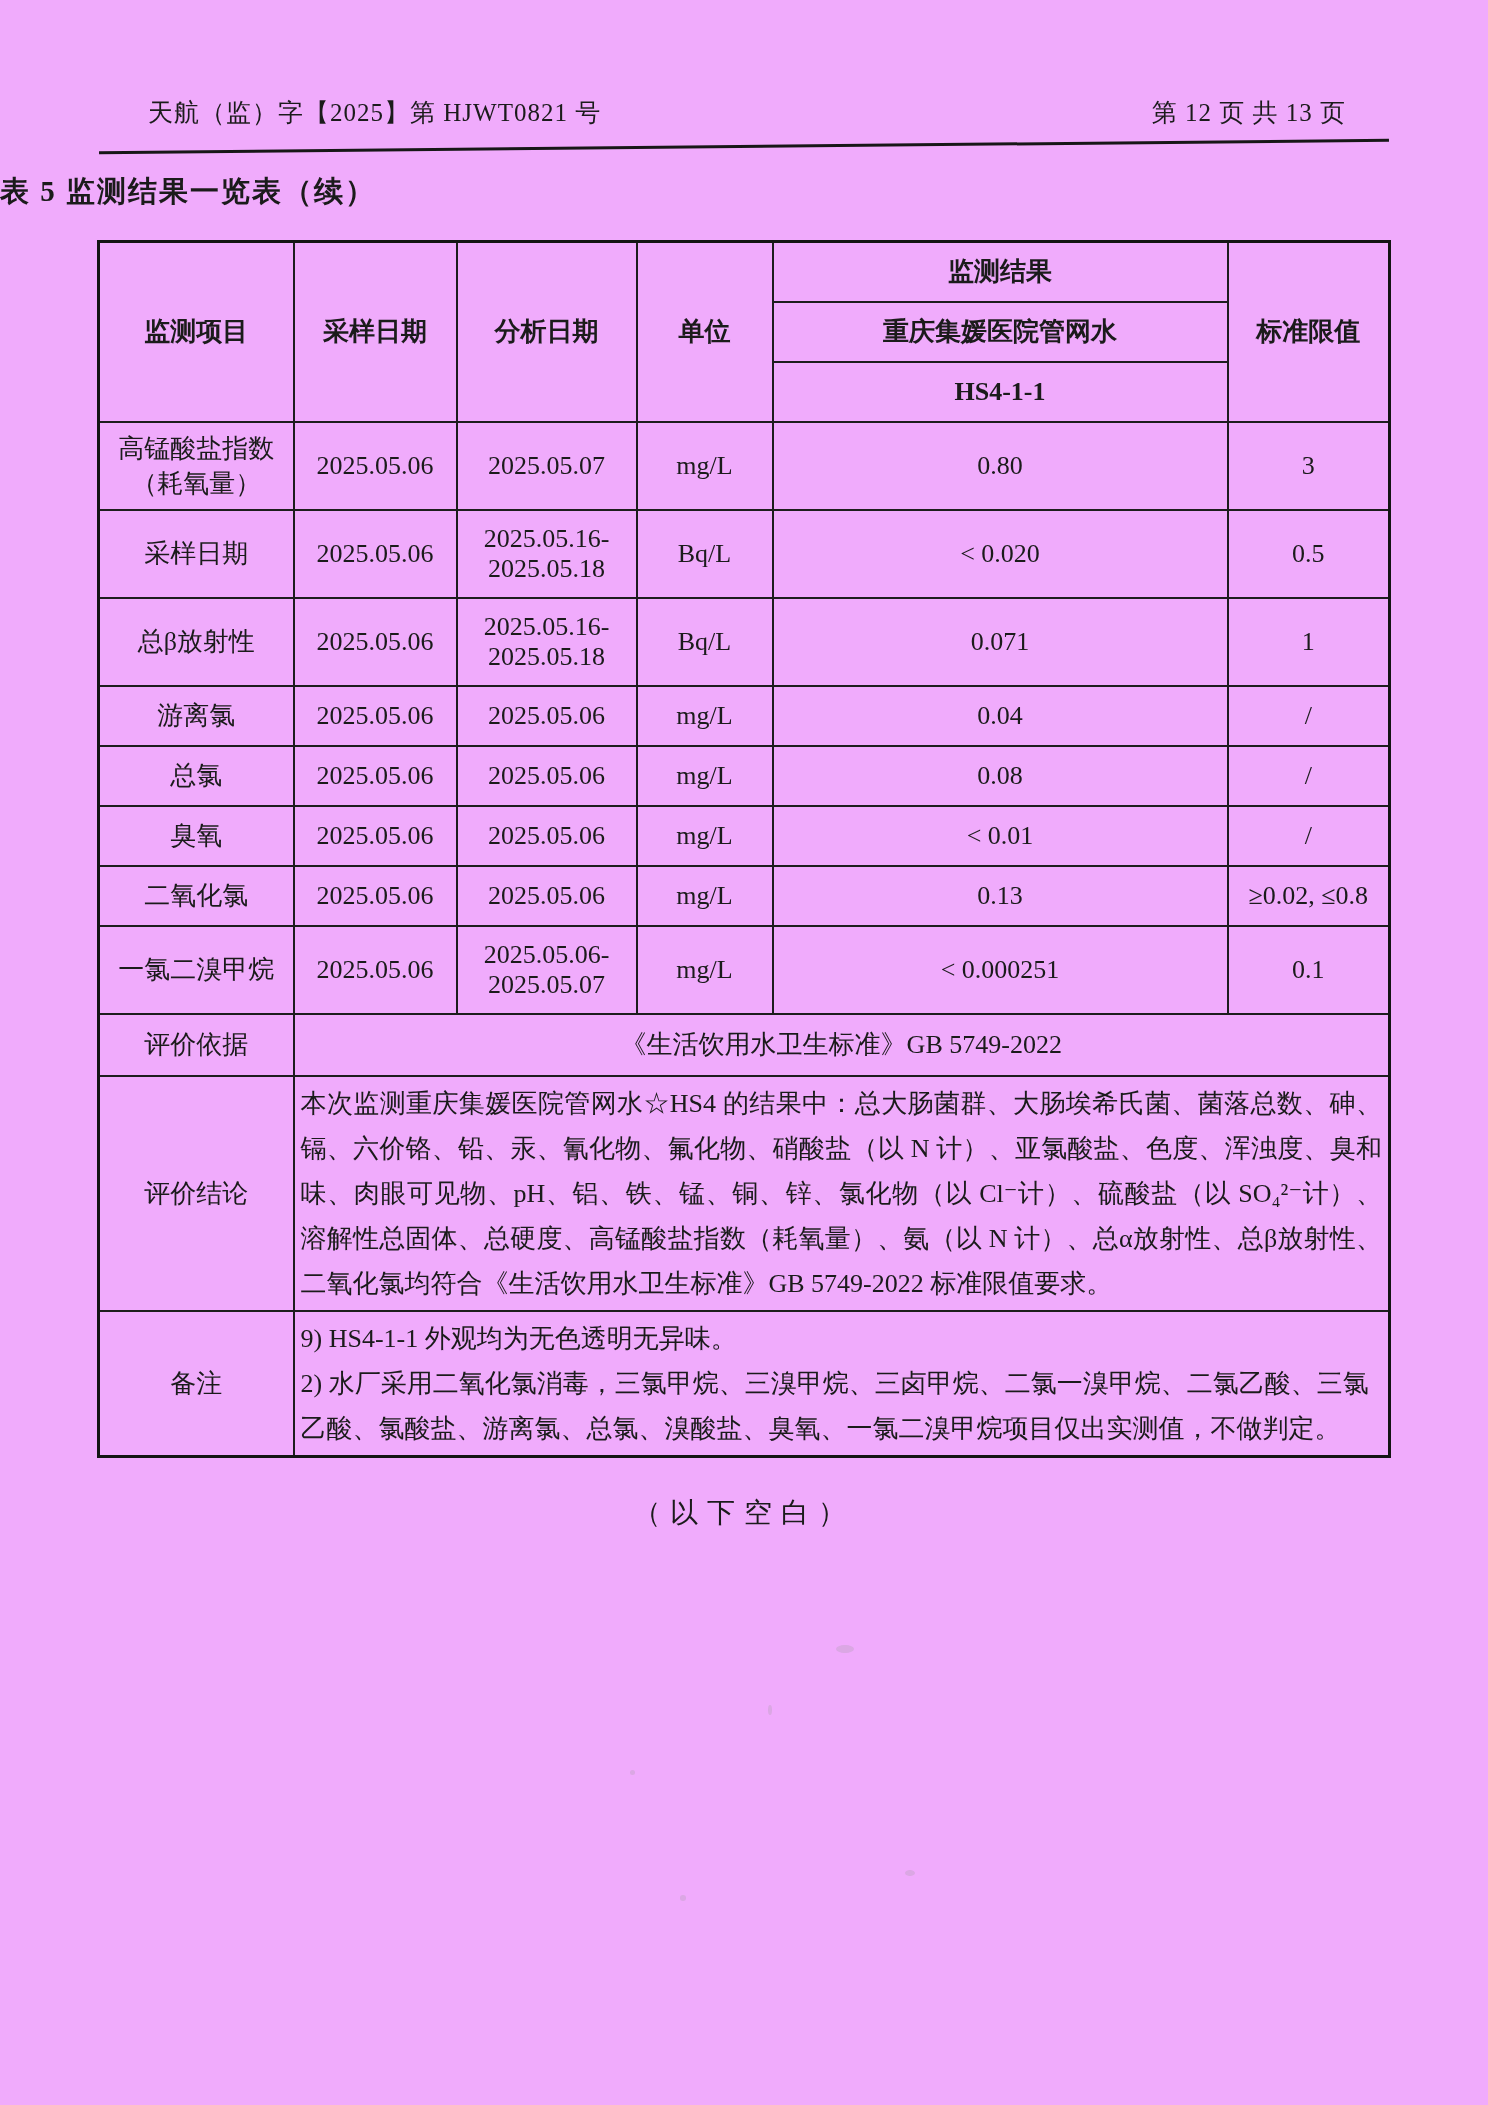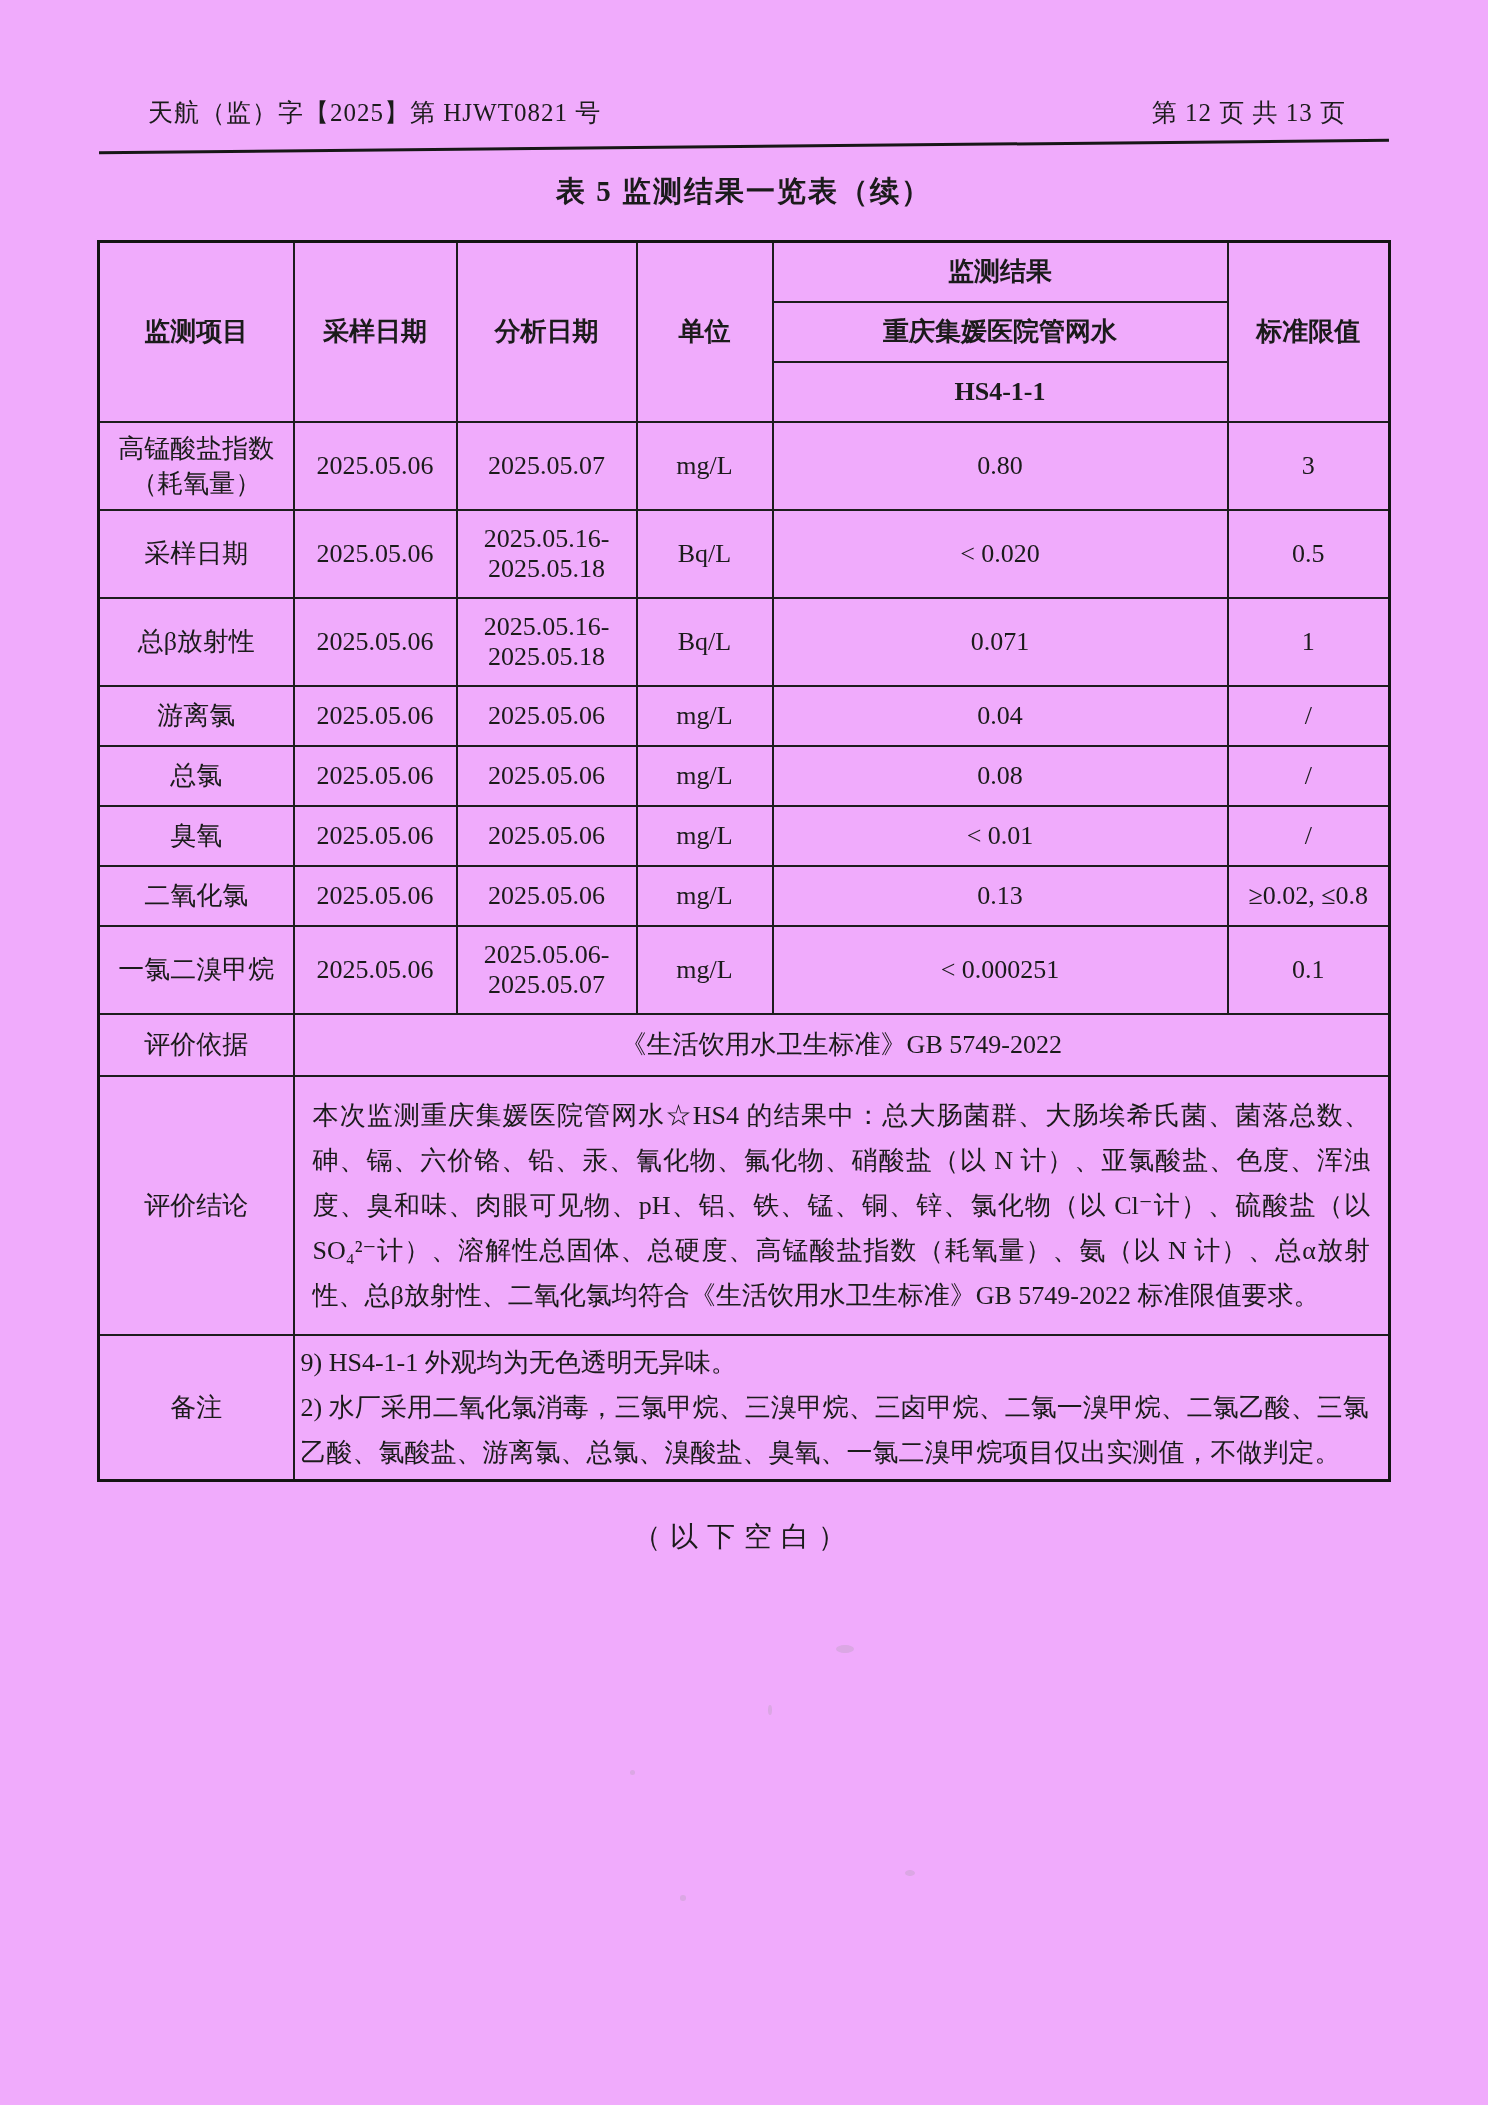--- a/index.html
+++ b/index.html
@@ -26,21 +26,21 @@
   }
   .header-rule {
     width: 1290px;
     margin: 16px auto 0;
     border: none;
     border-top: 3px solid #171717;
     transform: rotate(-0.55deg);
   }
   .table-title {
     margin-top: 24px;
-    text-align: center;
+    text-align: left;
     font-size: 29px;
     font-weight: 700;
     letter-spacing: 2px;
   }
   table.report {
     margin: 28px auto 0;
     width: 1291px;
     border-collapse: collapse;
     table-layout: fixed;
     border: 3px solid #141414;
@@ -59,21 +59,21 @@
   tr.r-short td { height: 60px; }
   tr.r-basis td { height: 62px; }
   td.cell-limit { white-space: nowrap; font-size: 24px; padding: 4px 2px; }
   td.cell-date { font-size: 25px; }
   td.left-cell { text-align: left; padding-left: 20px; }
   td.para-cell {
     text-align: justify;
     padding: 14px 20px 14px 20px;
   }
   .para {
-    margin: 12px;
+    margin: 0;
     font-size: 26px;
     line-height: 45px;
     text-align: justify;
   }
   .remark-line {
     margin: 0;
     font-size: 26px;
     line-height: 45px;
     text-align: left;
   }

